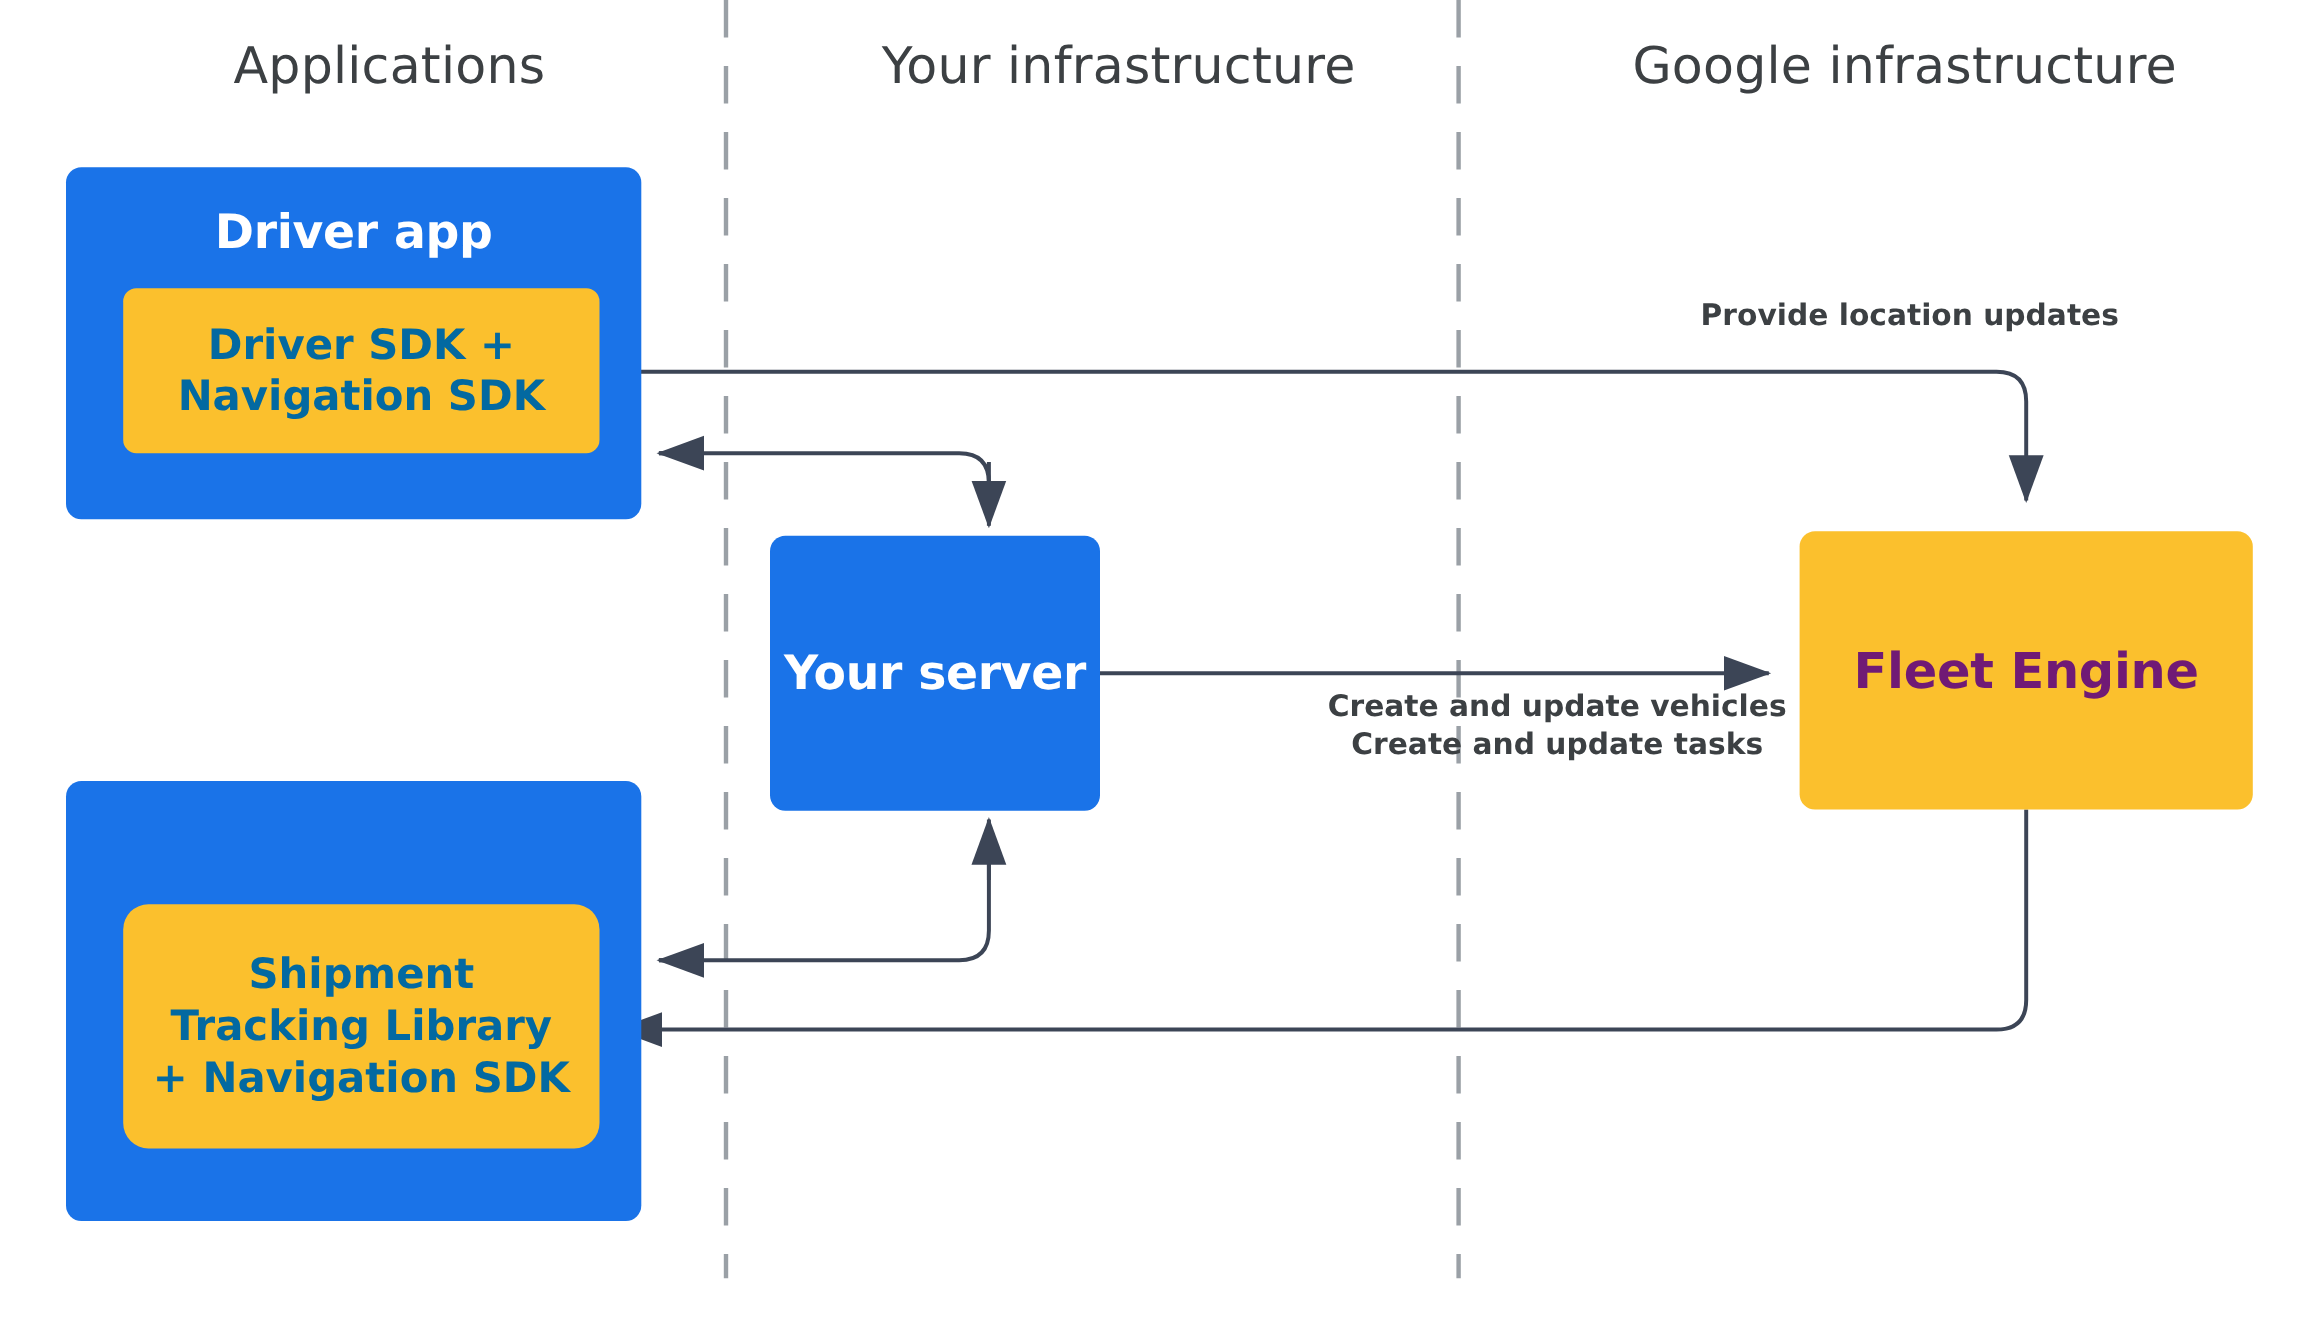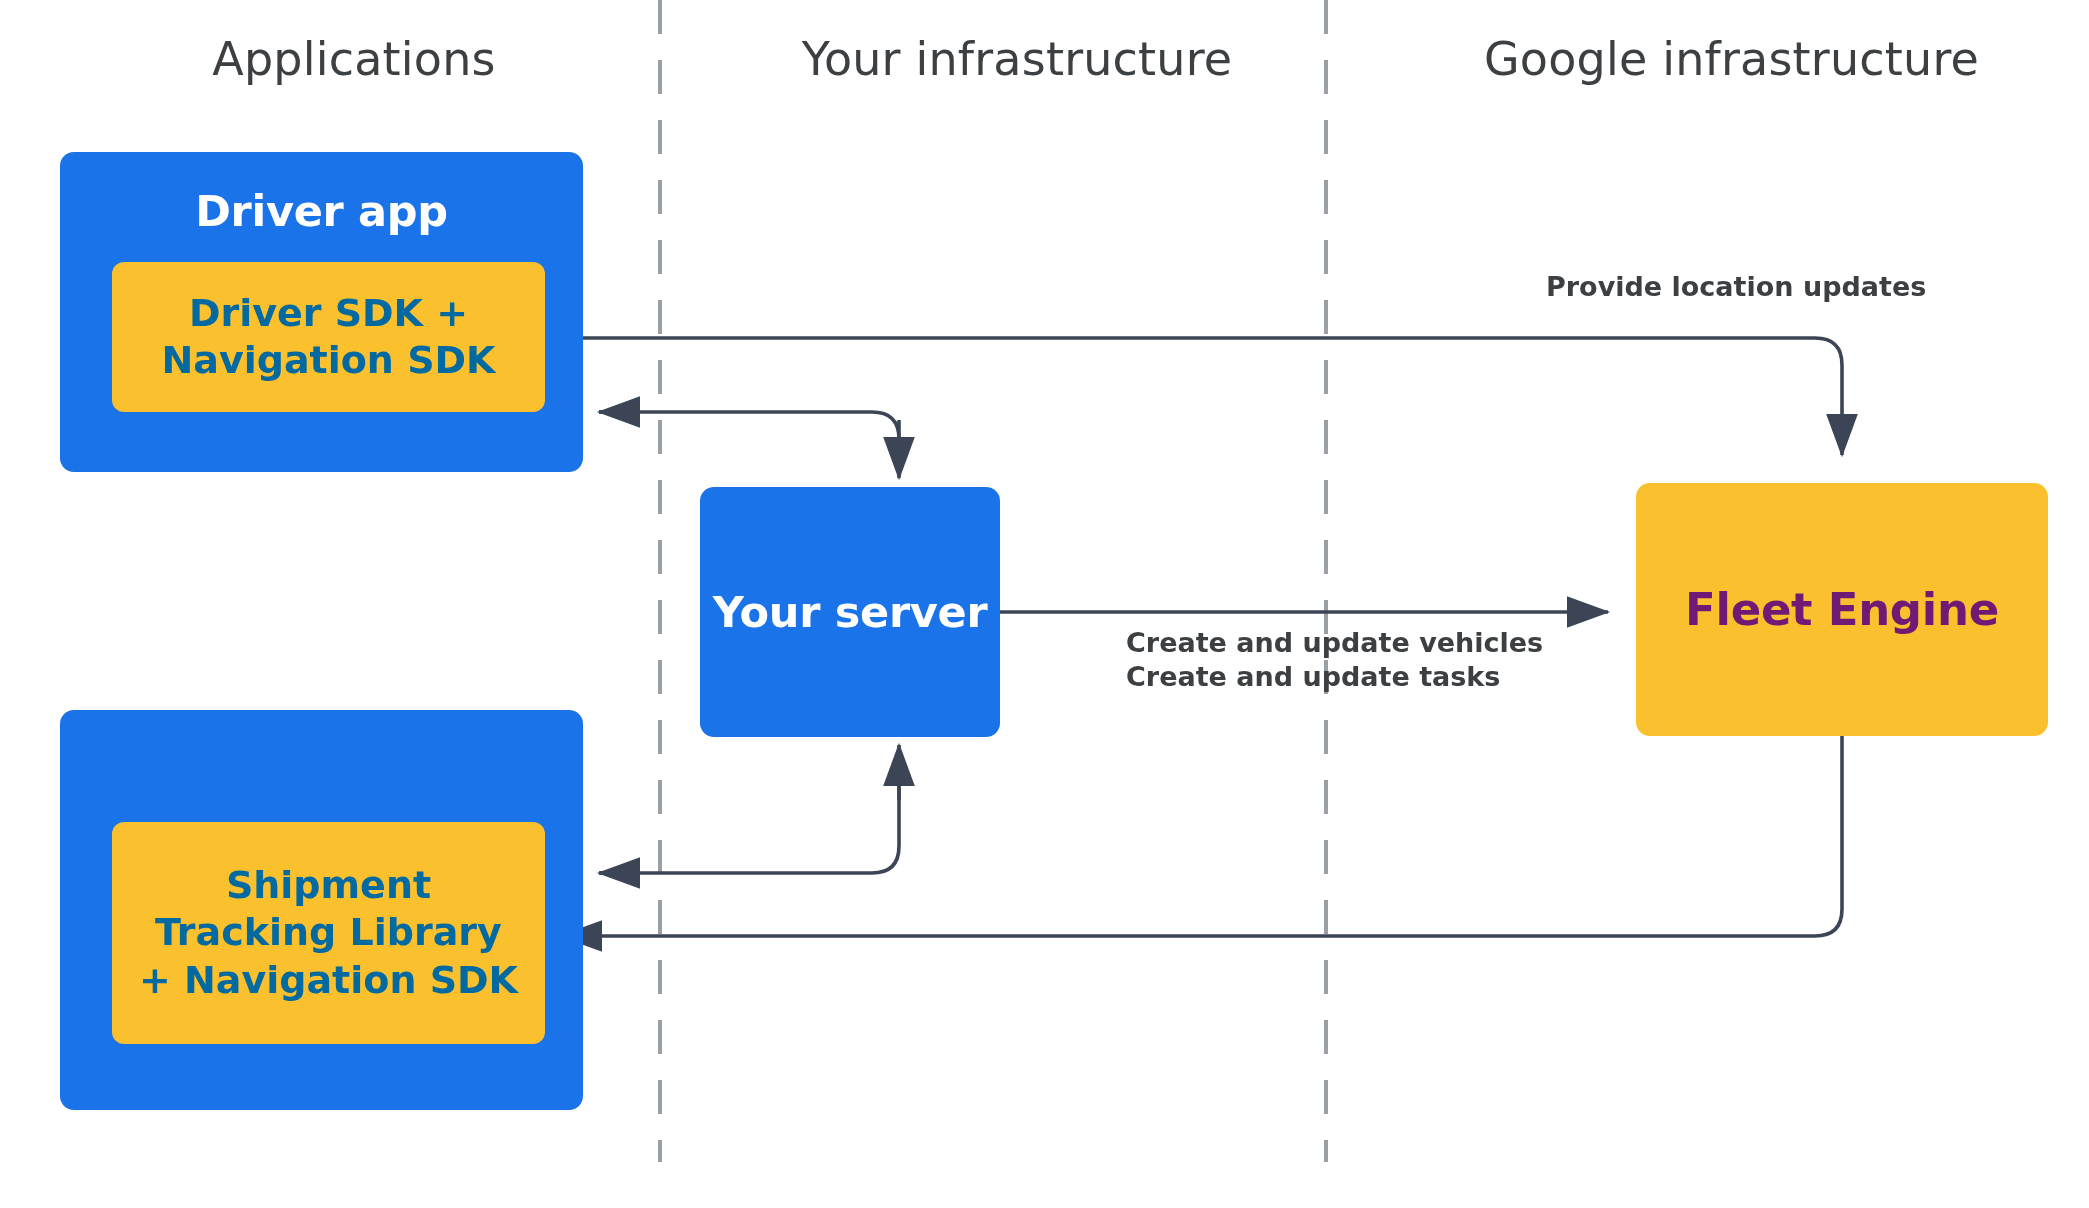--- a/index.html
+++ b/index.html
@@ -136,38 +136,38 @@
     <div class="app-title" style="top:34px;">Driver app</div>
     <div class="sdk-box" style="left:52px; top:110px; width:433px; height:150px;">
       <span>
         <span>Driver SDK +</span><br>
         <span>Navigation SDK</span>
       </span>
     </div>
   </div>
 
   <div class="node app-box" style="left:60px; top:710px; width:523px; height:400px;">
-    <div class="sdk-box" style="left:52px; top:112px; width:433px; height:222px;">
+    <div class="sdk-box" style="left:52px; top:112px; width:433px; height:222px;border-radius:23px;">
       <span>
         <span>Shipment</span><br>
         <span>Tracking Library</span><br>
         <span>+ Navigation SDK</span>
       </span>
     </div>
   </div>
 
   <div class="node server-box" style="left:700px; top:487px; width:300px; height:250px;">
     <span>Your server</span>
   </div>
 
   <div class="node engine-box" style="left:1636px; top:483px; width:412px; height:253px;">
     <span>Fleet Engine</span>
   </div>
 
   <div class="edge-label" style="left:1546px; top:270px;">Provide location updates</div>
 
-  <div class="edge-label" style="left:1126px; top:626px;">
+  <div class="edge-label" style="left:1207px; top:626px;text-align:center;">
     <span>Create and update vehicles</span><br>
     <span>Create and update tasks</span>
   </div>
 
 
 </div>
 
 </body></html>

